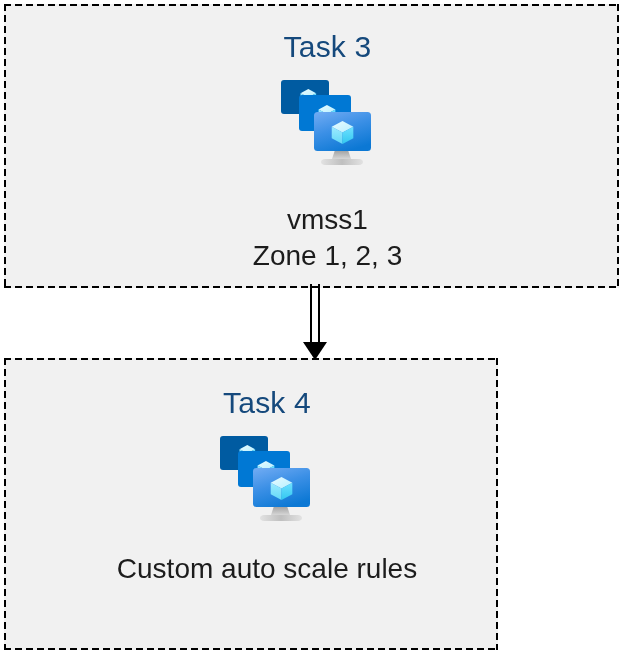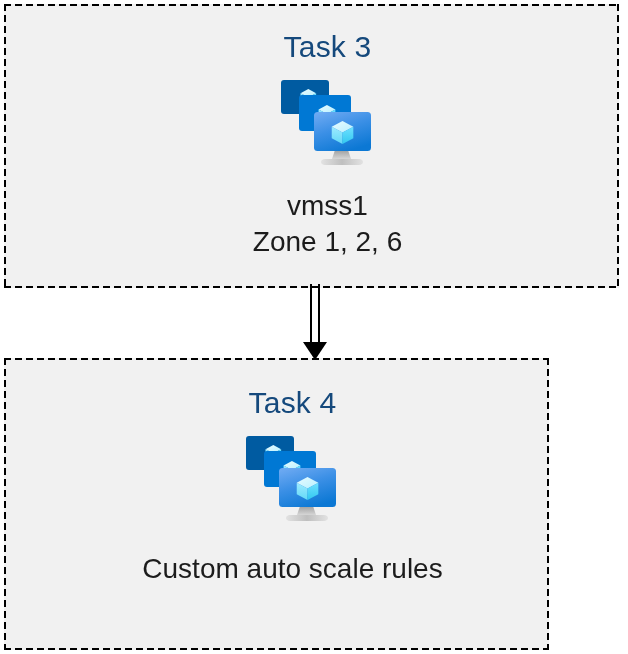--- a/index.html
+++ b/index.html
@@ -51,21 +51,21 @@
 
   #task-box-top {
     left: 4px;
     top: 4px;
     width: 615px;
     height: 284px;
   }
   #task-box-bottom {
     left: 4px;
     top: 358px;
-    width: 545px;
+    width: 494px;
     height: 292px;
   }
 
   
   .box-inner {
     position: absolute;
     left: 16px;
     top: 0;
     width: 100%;
     height: 100%;
@@ -94,21 +94,21 @@
     font-size: 28px;
     line-height: 36px;
     text-align: center;
     white-space: nowrap;
     font-weight: 400;
   }
 
   
   #task-box-top .box-inner  { padding-top: 28px; }
   #task-box-top .node-icon-wrap { margin-top: 14px; }
-  #task-box-top .node-labels { margin-top: 16px; }
+  #task-box-top .node-labels { margin-top: 30px; }
 
   
   #task-box-bottom .box-inner  { padding-top: 30px; }
   #task-box-bottom .node-icon-wrap { margin-top: 14px; }
   #task-box-bottom .node-labels { margin-top: 23px; }
 
   
   #connector {
     position: absolute;
     left: 298px;
@@ -192,21 +192,21 @@
               <path d="M16 0 L31 8 L16 16 L1 8 Z" fill="url(#cubeTop)"></path>
               <path d="M1 8 L16 16 L16 32 L1 24 Z" fill="url(#cubeLeft)"></path>
               <path d="M31 8 L31 24 L16 32 L16 16 Z" fill="url(#cubeRight)"></path>
             </g>
           </g>
         </svg>
       </div>
 
       <div class="node-labels">
         <div class="node-label">vmss1</div>
-        <div class="node-label">Zone 1, 2, 6</div>
+        <div class="node-label">Zone 1, 2, 3</div>
       </div>
 
     </div>
   </div>
 
   <svg id="connector" viewBox="0 0 34 76" xmlns="http://www.w3.org/2000/svg">
 
     <line x1="13" y1="0" x2="13" y2="60" stroke="#000000" stroke-width="2"></line>
     <line x1="21" y1="0" x2="21" y2="60" stroke="#000000" stroke-width="2"></line>
 

